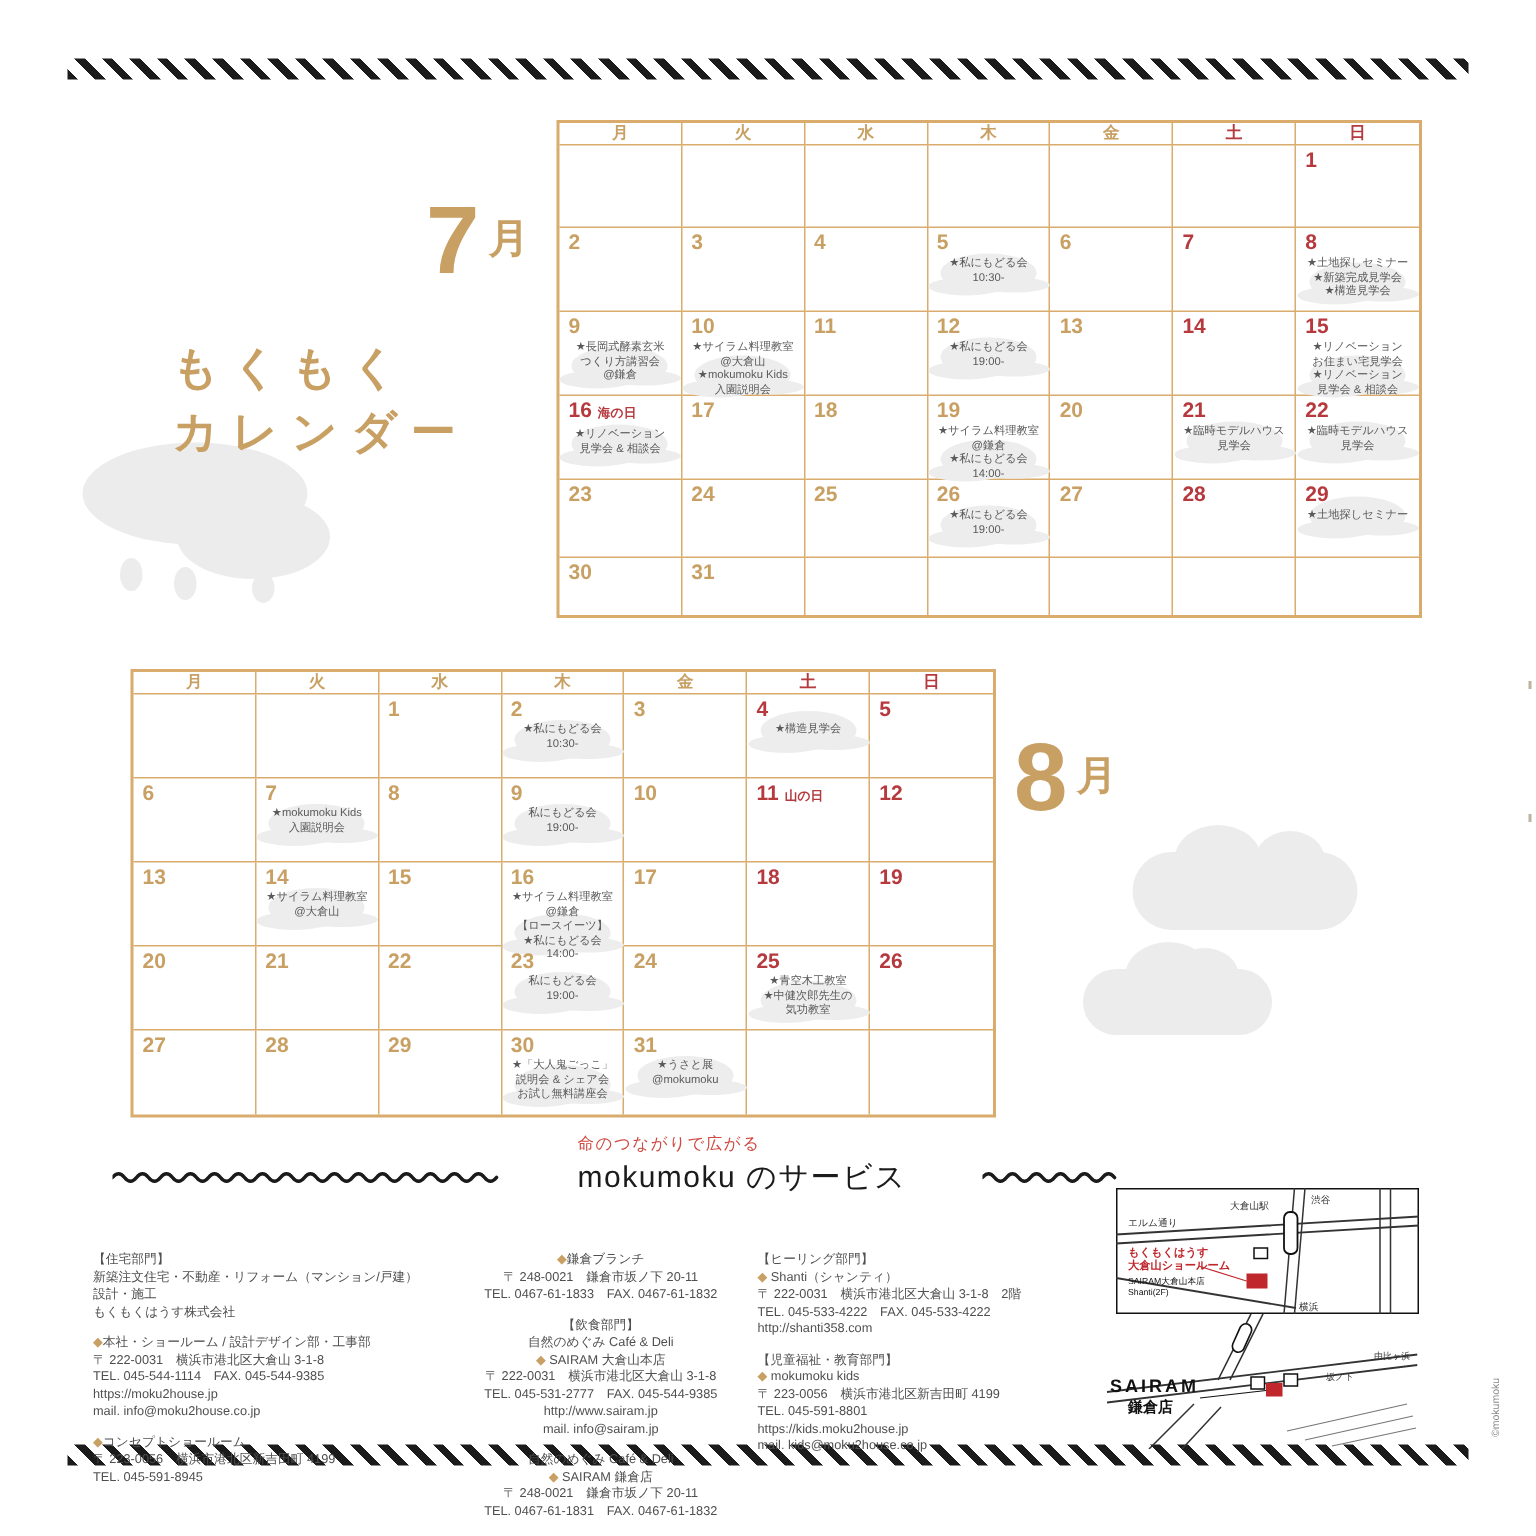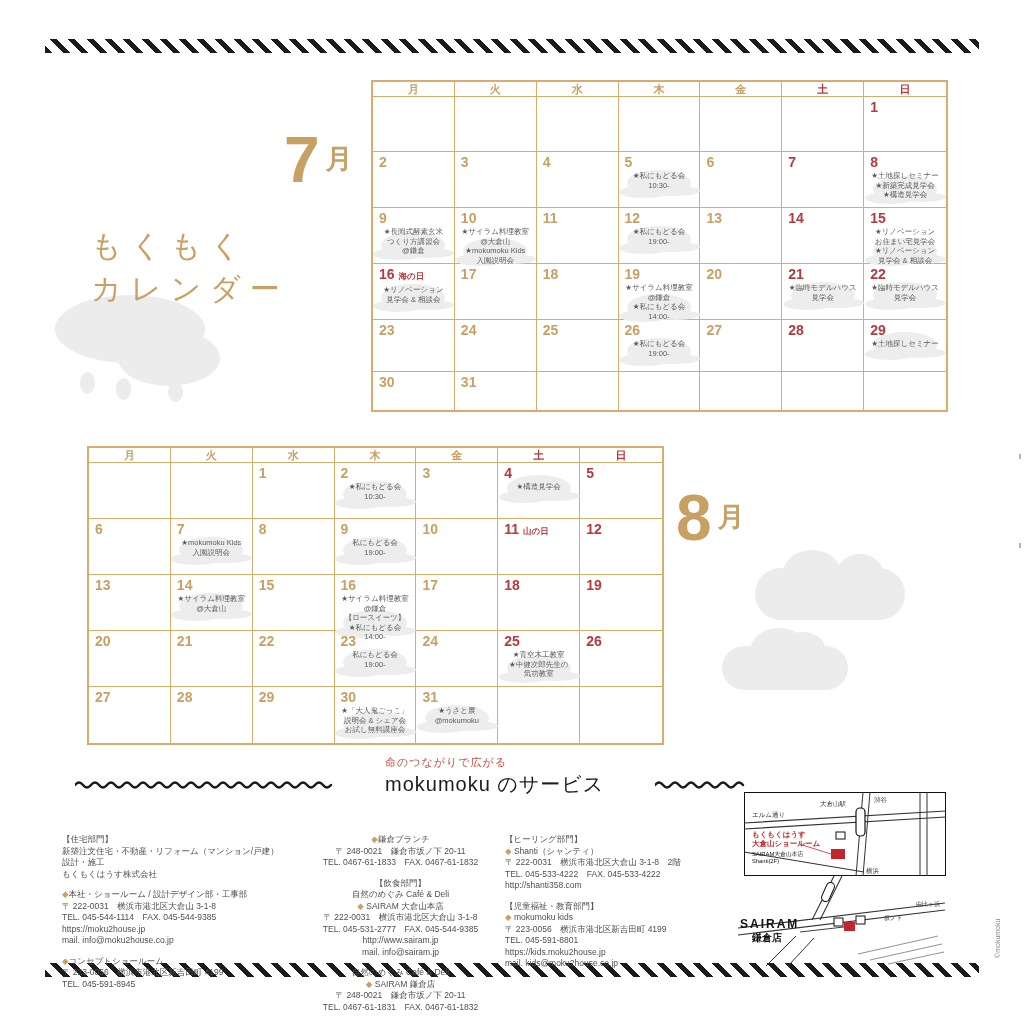--- a/index.html
+++ b/index.html
@@ -10,22 +10,22 @@
   
   .blob{position:absolute;background:#ececec;border-radius:50%;}
   .cloud{position:absolute;background:#ececec;border-radius:34px;}
   .cloud::before,.cloud::after{content:'';position:absolute;background:#ececec;border-radius:50%;}
   .cloudA::before{width:58px;height:46px;left:28px;top:-18px;}
   .cloudA::after{width:46px;height:38px;right:22px;top:-14px;}
   
   .month{position:absolute;color:#c9a063;font-weight:bold;line-height:1;}
   .month .num{font-size:64px;letter-spacing:2px;}
   .month .unit{font-size:27px;vertical-align:14px;margin-left:4px;}
-  #page-title{position:absolute;left:91px;top:224px;color:#c9a063;font-size:30px;
-              font-weight:normal;letter-spacing:9px;line-height:43px;z-index:2;}
+  #page-title{position:absolute;left:115px;top:224px;color:#c9a063;font-size:30px;
+              font-weight:bold;letter-spacing:9px;line-height:43px;z-index:2;}
   
   .cal{position:absolute;width:573px;display:grid;grid-template-columns:repeat(7,1fr);
        border:2px solid #d9ab6c;background:transparent;box-sizing:content-box;}
   .hcell{border-right:1.5px solid #d9ab6c;border-bottom:1.5px solid #d9ab6c;
          font-size:11px;font-weight:bold;color:#c9a063;text-align:center;line-height:15px;}
   .hcell.red{color:#b6393e;}
   .cell{border-right:1.5px solid #d9ab6c;border-bottom:1.5px solid #d9ab6c;
         position:relative;overflow:visible;}
   .cal > div:nth-child(7n){border-right:none;}
   .cal > div:nth-last-child(-n+7){border-bottom:none;}

